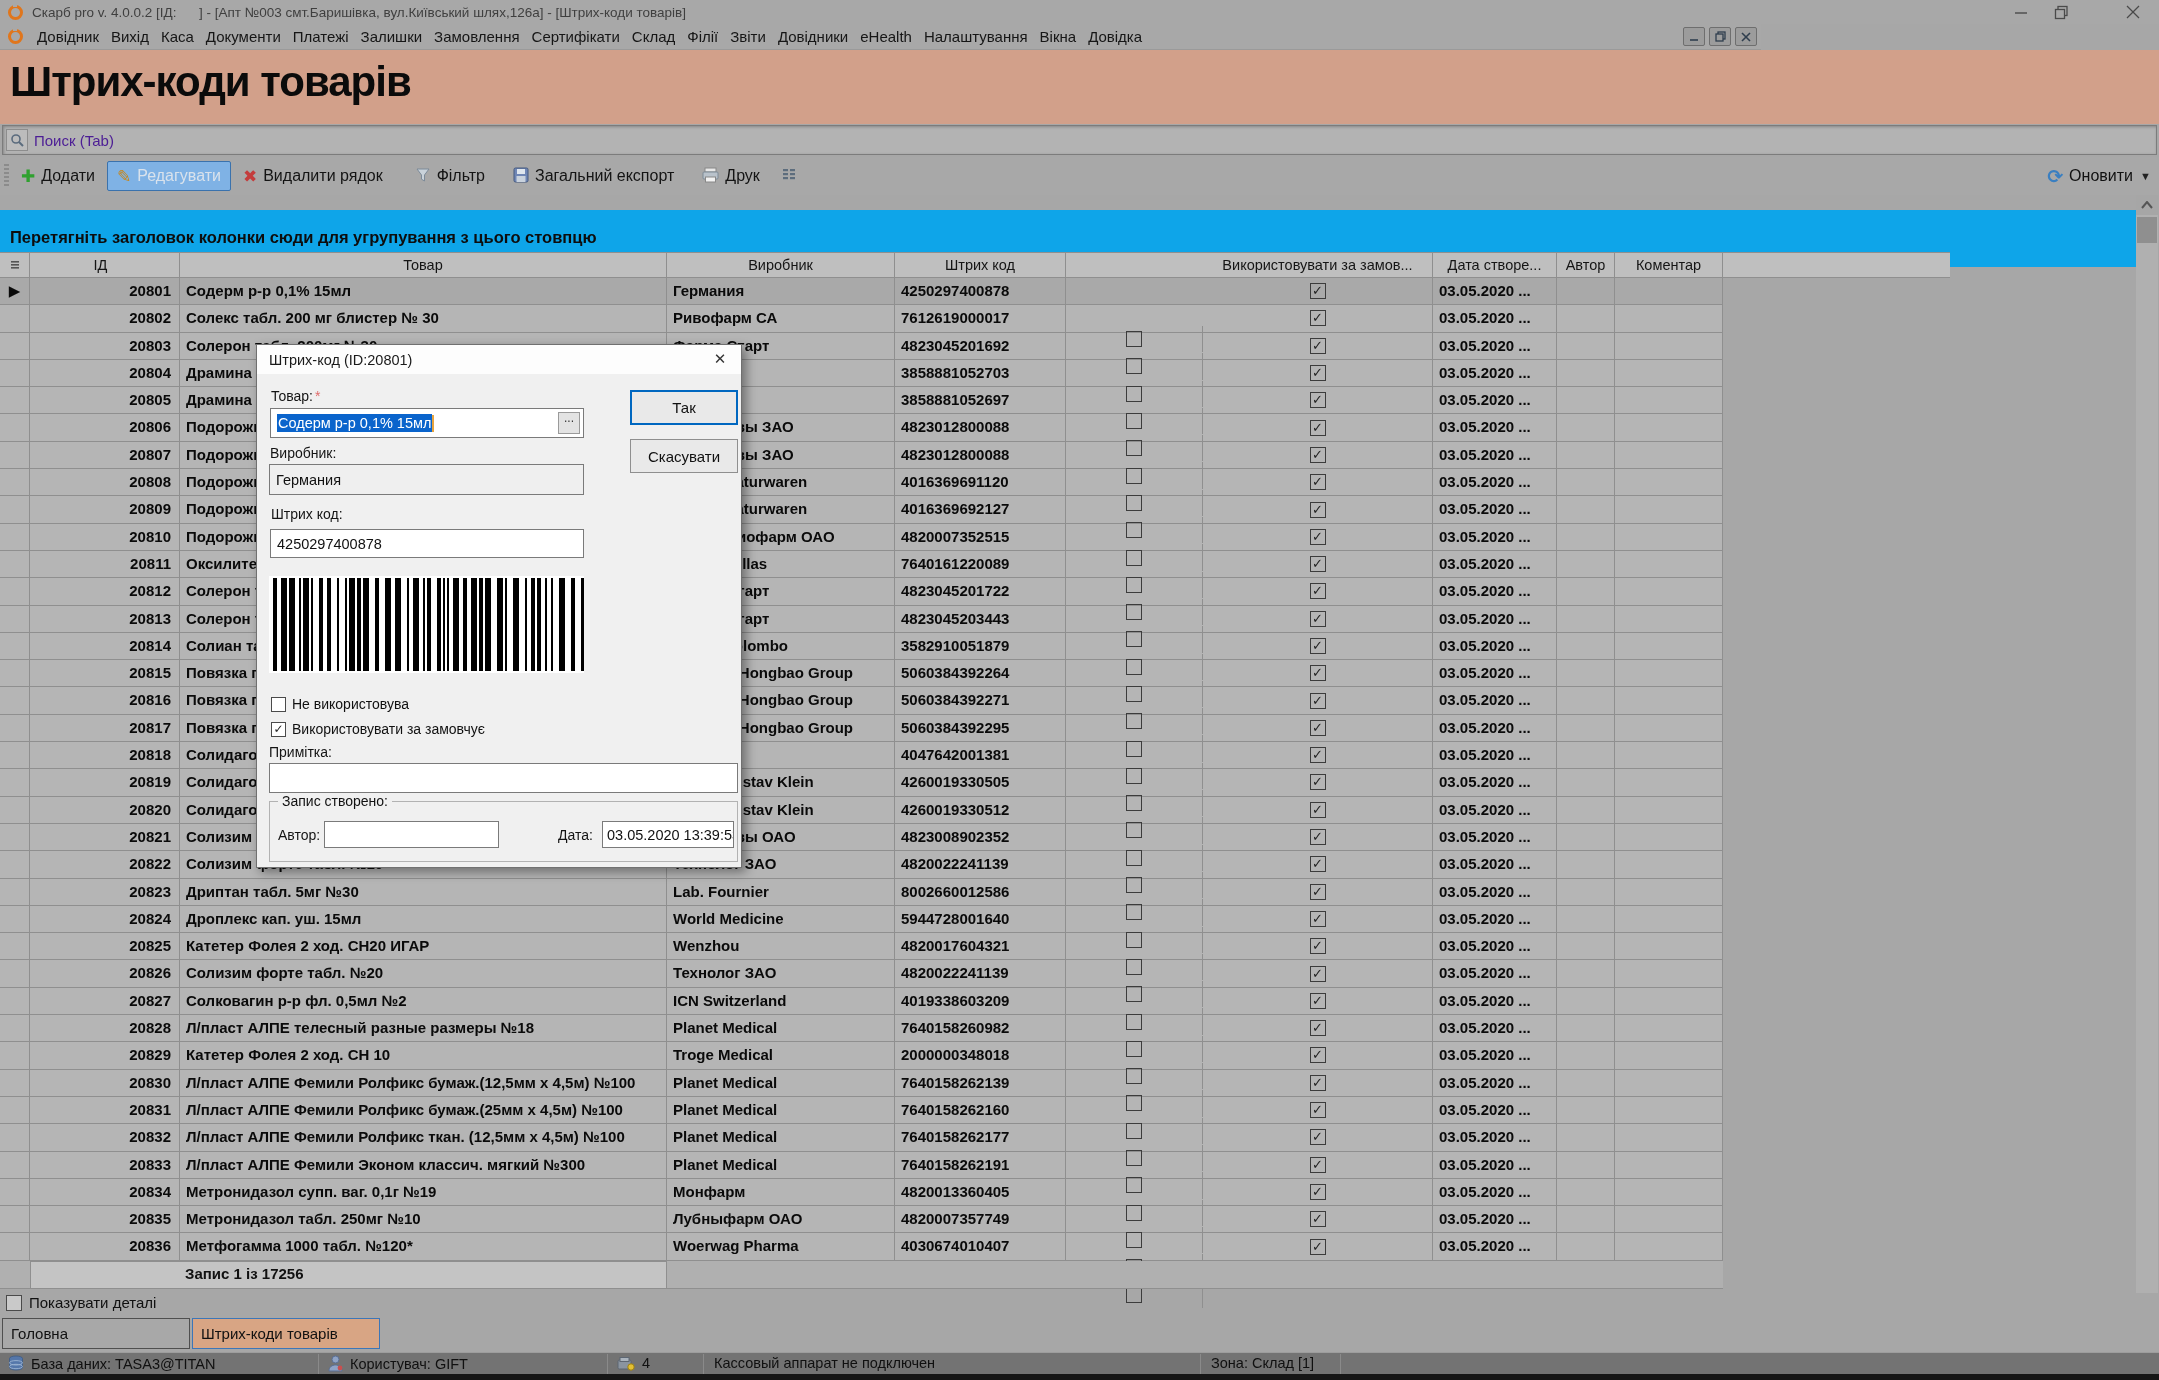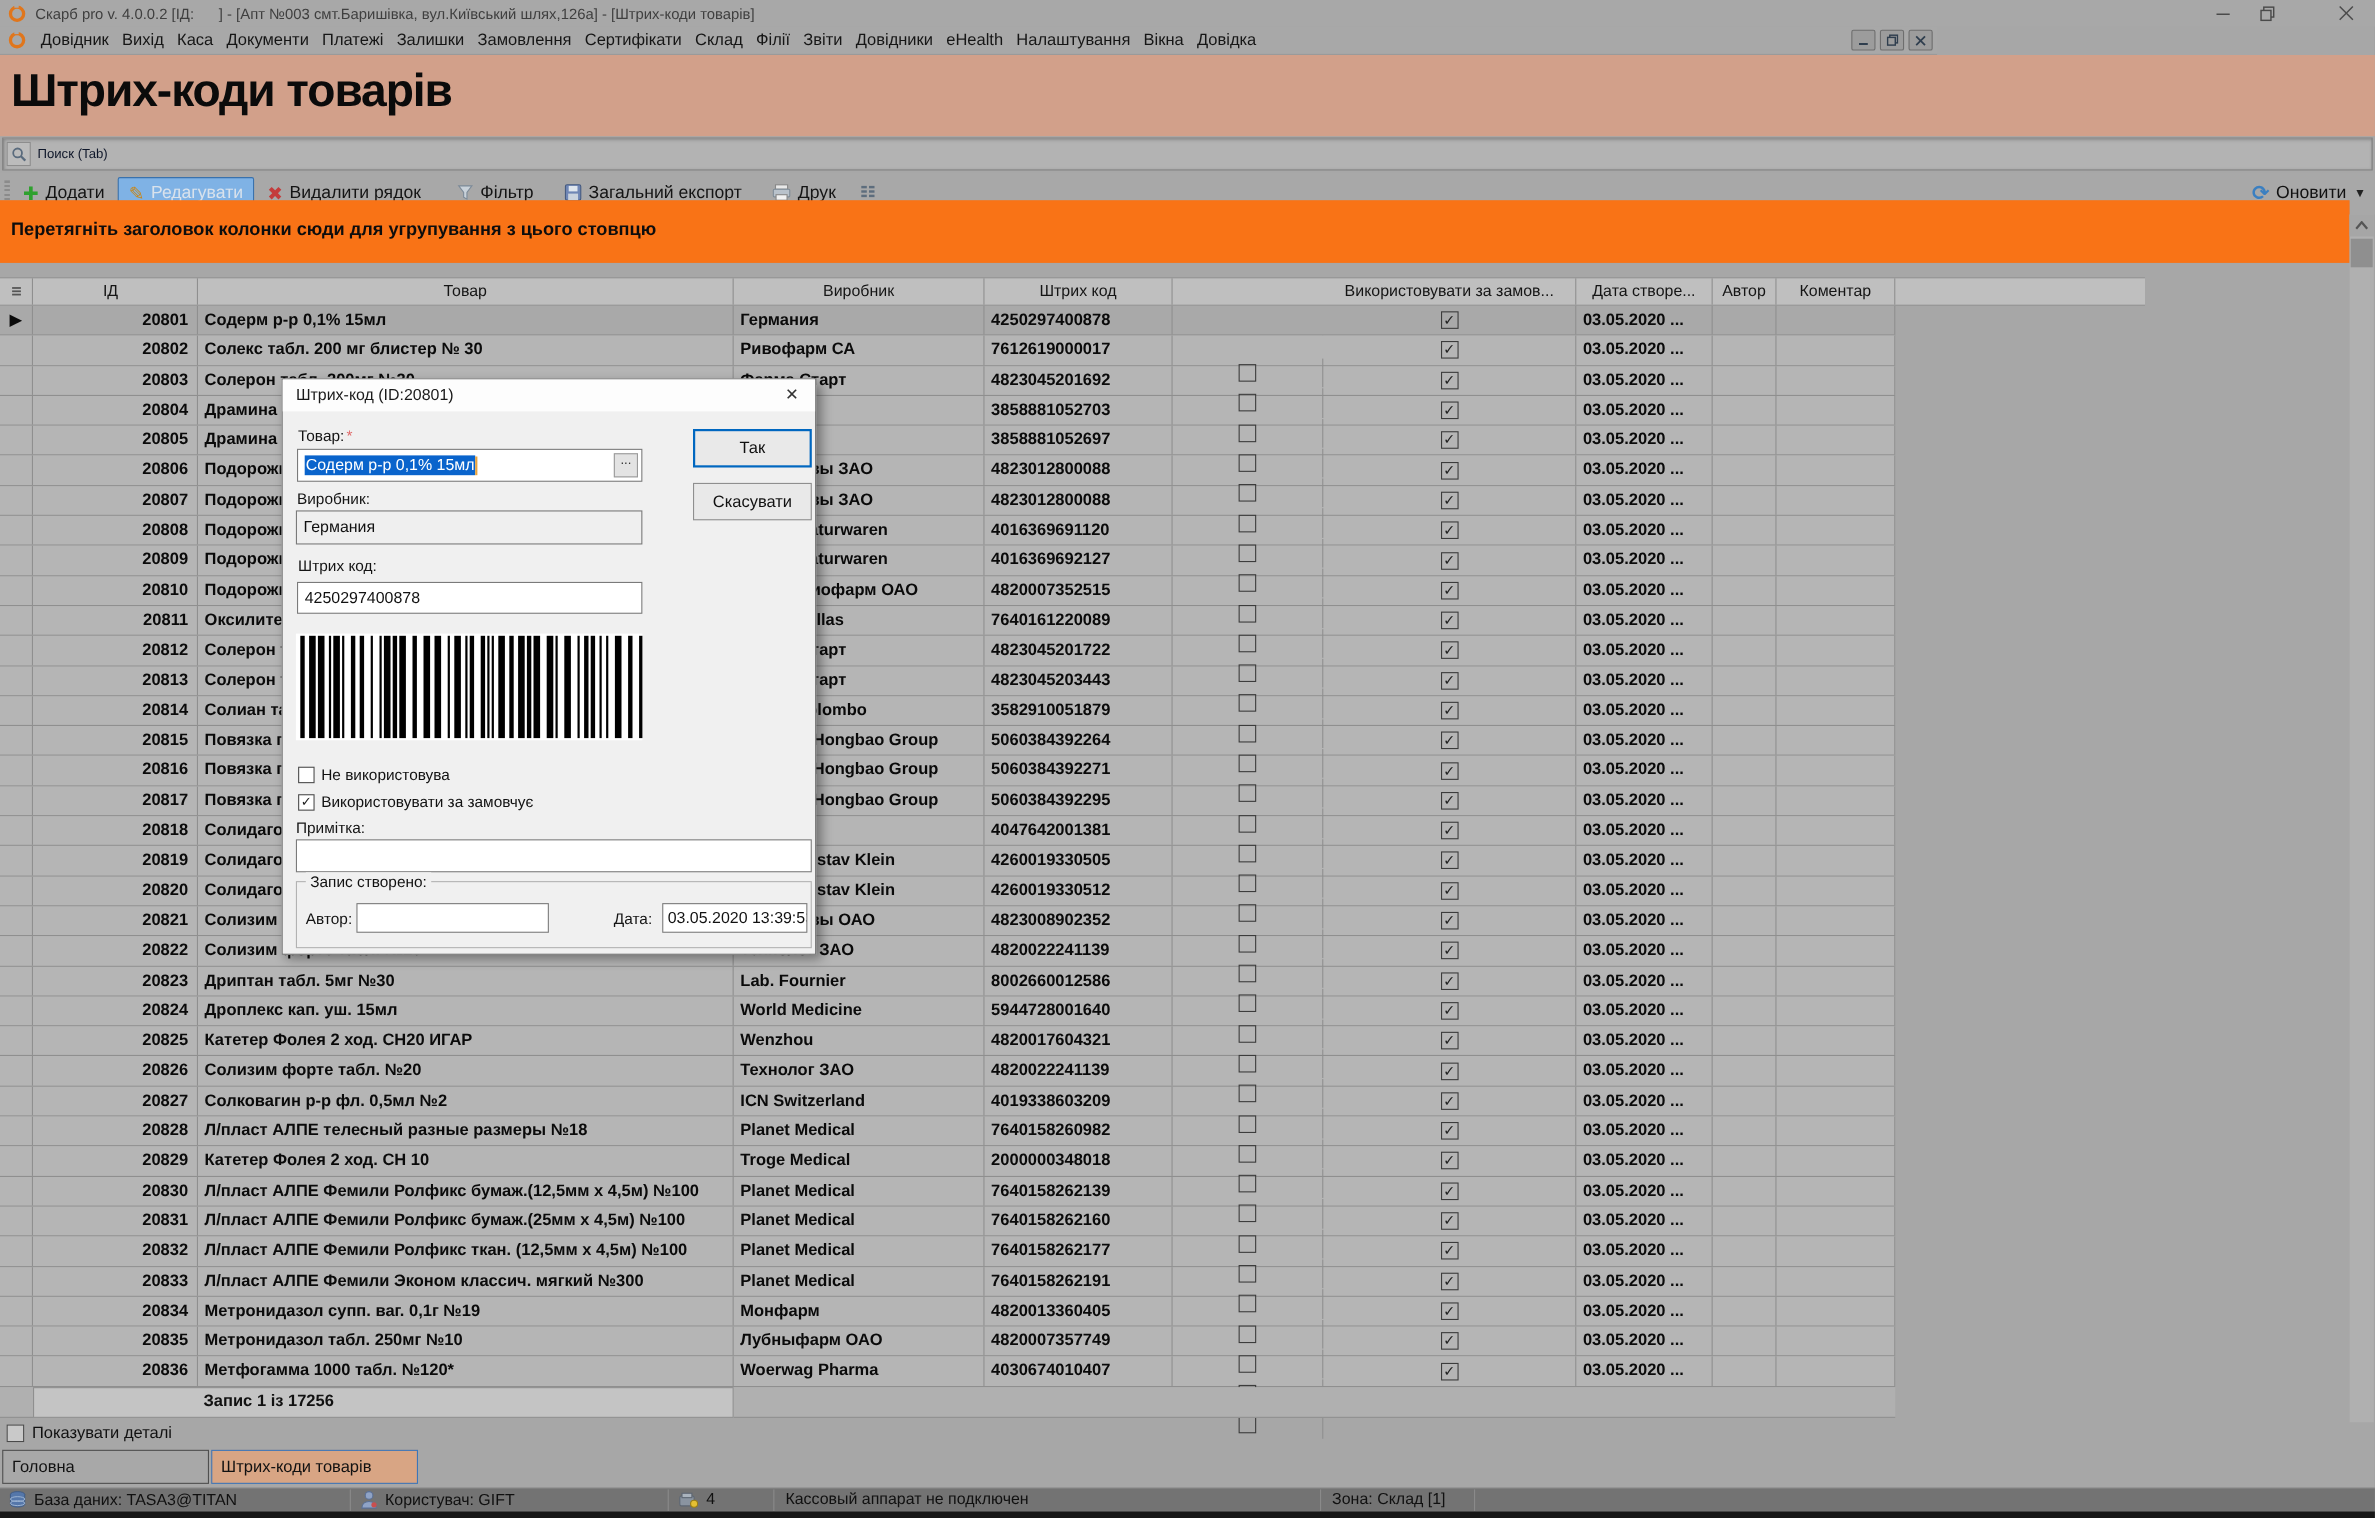--- a/index.html
+++ b/index.html
@@ -25,31 +25,31 @@
   .mdi-btns { position:absolute; right:4px; top:3px; display:flex; gap:4px; }
   .mdi-btn { width:22px; height:19px; background:#9c9c9c; border:1px solid #6e6e6e; border-radius:2px; display:flex; align-items:center; justify-content:center; }
   .mdi-btn svg { stroke:#2f3e4e; }
   
   .band { position:absolute; left:0; top:50px; width:2159px; height:74px; background:#d2a08a; }
   .band .ptitle { position:absolute; left:10px; top:8px; font-size:42px; font-weight:bold; color:#0b0b0b; letter-spacing:-1px; }
   
   .searchrow { position:absolute; left:0; top:124px; width:2159px; height:33px; background:#a7a7a7; }
   .searchbox { position:absolute; left:2px; top:1px; width:2155px; height:30px; background:#b3b3b3; border:1px solid #7c7c7c; box-shadow:inset 1px 1px 3px rgba(0,0,0,.25); display:flex; align-items:center; }
   .searchicon { width:22px; height:22px; margin-left:3px; border:1px solid #8d8d8d; background:#bcbcbc; display:flex; align-items:center; justify-content:center; }
-  .search-ph { margin-left:6px; font-size:12px; color:#0f172a; }
+  .search-ph { margin-left:6px; font-size:15px; color:#4c1d95; }
   
   .toolbar { position:absolute; left:0; top:157px; width:2159px; height:38px; background:#a8a8a8; display:flex; align-items:center; }
   .dragdots { width:5px; height:24px; margin-left:4px; background-image:repeating-linear-gradient(#8b8b8b 0 2px, transparent 2px 4px); }
   .tbtn { display:flex; align-items:center; gap:6px; font-size:16px; color:#141414; padding:5px 9px; margin-left:3px; white-space:nowrap; }
   .tbtn .ticon { font-size:17px; line-height:1; }
   .tbtn-edit { background:#7fb2e5; border:1px solid #3a72ad; border-radius:2px; color:#d9e2ec; }
   .tb-right { position:absolute; right:26px; display:flex; align-items:center; gap:6px; font-size:16px; }
   .tb-caret { position:absolute; right:8px; font-size:11px; color:#222; }
   
-  .grouppanel { position:absolute; left:0; top:182px; width:2136px; height:57px; background:#f97316; }
+  .grouppanel { position:absolute; left:0; top:210px; width:2136px; height:57px; background:#0ea5e9; }
   .grouppanel .hint { position:absolute; left:10px; top:18px; font-size:16.5px; font-weight:bold; color:#0d0d0d; }
   
   .gridhdr { position:absolute; left:0; top:252px; width:1950px; height:26px; background:#bfbfbf; border-top:1px solid #8f8f8f; border-bottom:1px solid #8f8f8f; display:flex; }
   .hcell { height:100%; border-right:1px solid #8f8f8f; font-size:14.5px; color:#151515; display:flex; align-items:center; justify-content:center; overflow:hidden; white-space:nowrap; }
   .hcell.filler { border-right:none; }
   .tbody { position:absolute; left:0; top:278px; width:1723px; }
   .trow { display:flex; height:27.3px; background:#b5b5b5; border-bottom:1px solid #8f8f8f; }
   .trow.selected { background:#a9a9a9; }
   .cell { height:100%; border-right:1px solid #8f8f8f; font-size:15px; font-weight:bold; color:#0a0a0a; display:flex; align-items:center; padding:0 6px; overflow:hidden; white-space:nowrap; text-overflow:ellipsis; display:block; line-height:26px; }
   .c0{width:30px; text-align:center; padding:0;} .c1{width:150px; text-align:right; padding-right:8px;}

